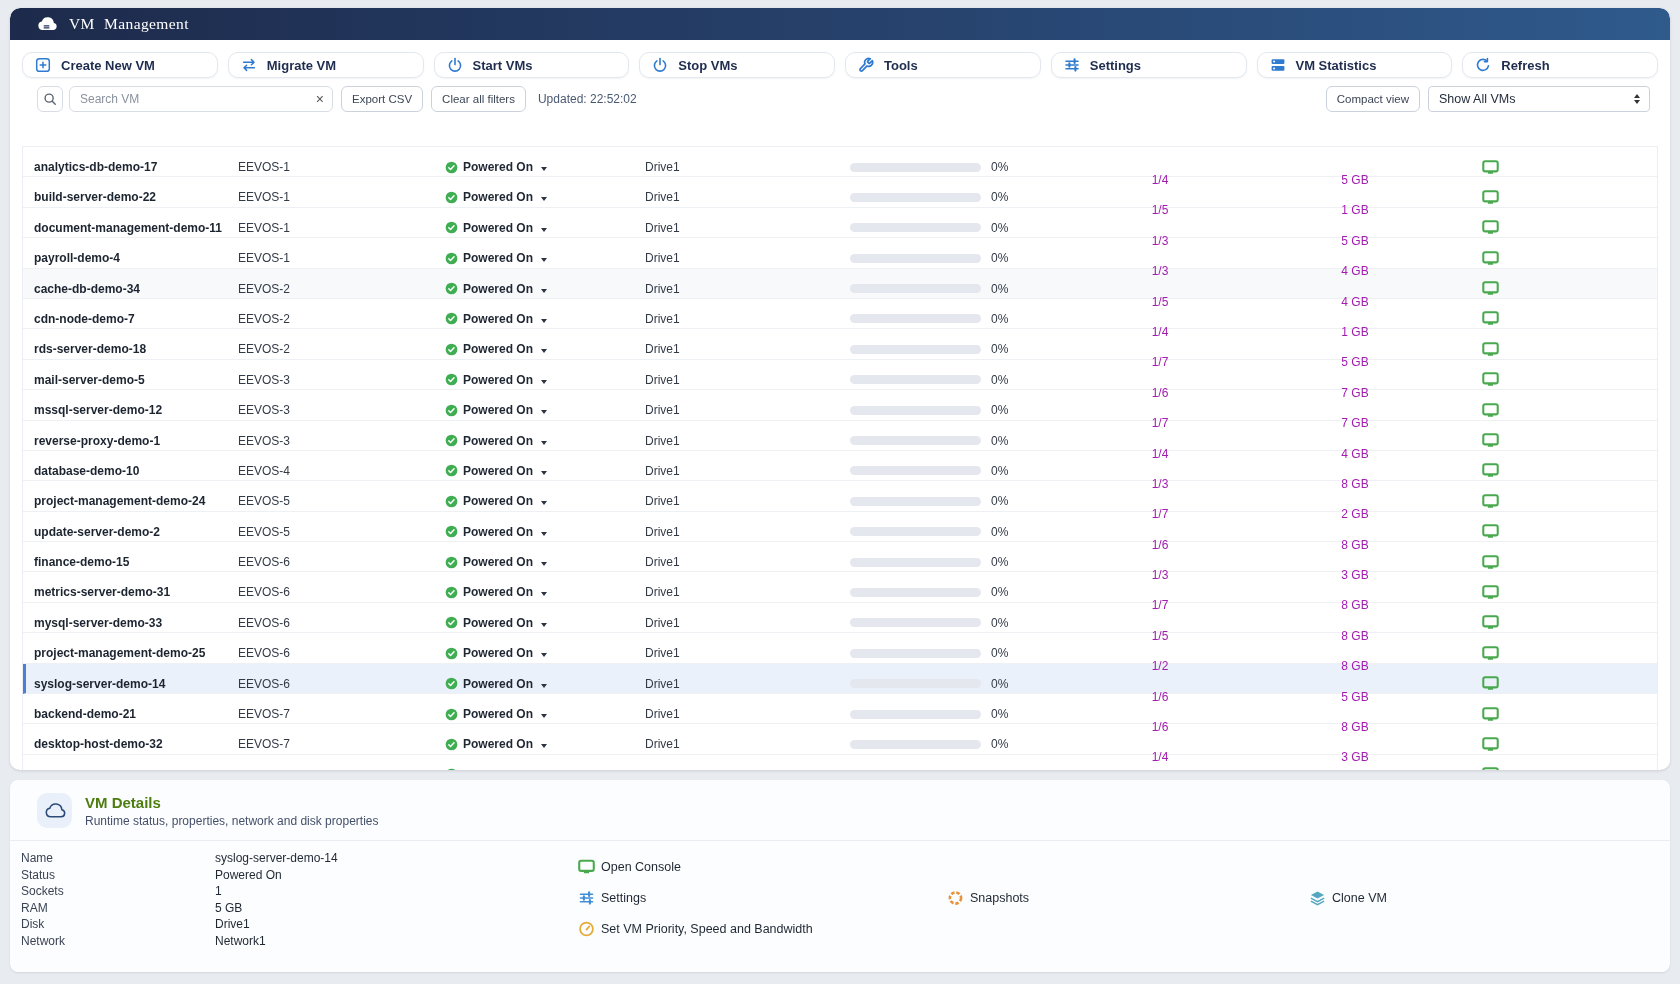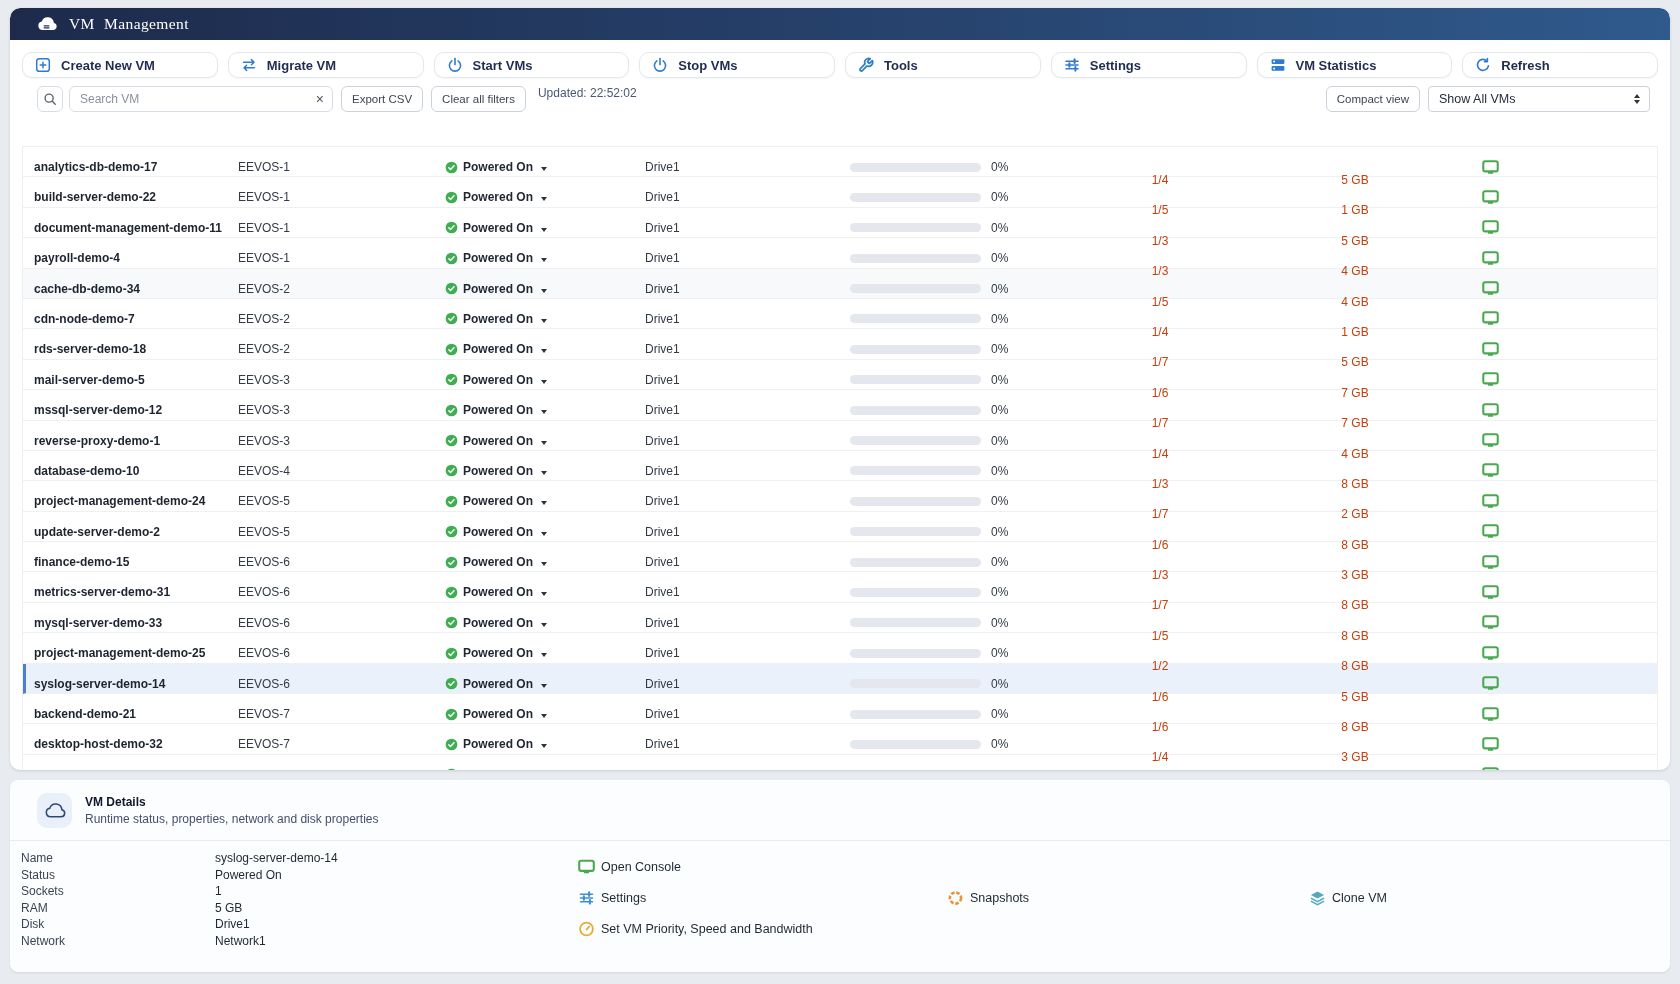--- a/index.html
+++ b/index.html
@@ -32,21 +32,21 @@
   .toolbar { display:flex; gap:10px; margin:12px 12px 0; }
   .tb-btn {
     flex:1; height:26px; display:flex; align-items:center; gap:10px; padding:0 12px;
     background:#fff; border:1px solid #e3e7ee; border-radius:10px;
     box-shadow:0 1px 2px rgba(40,60,90,.06);
     font-size:13px; font-weight:bold; color:#1e2c4e; cursor:pointer; white-space:nowrap;
   }
   .tb-btn .ic { width:16px; height:16px; color:#2e7bd0; flex:0 0 auto; display:flex; }
 
   
-  .filterbar { display:flex; gap:8px; margin:8px 20px 0 27px; height:26px; }
+  .filterbar { display:flex; align-items:center; gap:8px; margin:8px 20px 0 27px; height:26px; }
   .search-btn {
     width:26px; height:26px; flex:0 0 auto; border:1px solid #d8dde5; border-radius:6px;
     display:flex; align-items:center; justify-content:center; color:#5a6472; background:#fff; cursor:pointer;
   }
   .search-btn .ic { width:14px; height:14px; display:flex; }
   .search-wrap { position:relative; width:264px; height:26px; margin-left:-2px; flex:0 0 auto; }
   .search-wrap input {
     width:100%; height:100%; border:1px solid #d8dde5; border-radius:6px;
     padding:0 26px 0 10px; font-size:12px; color:#333; outline:none; font-family:inherit; background:#fff;
   }
@@ -79,36 +79,36 @@
   .vm-row.selected { background:#eaf1fb; border-left:3px solid #4a7fd4; padding-left:8px; }
   .c-name { font-weight:bold; font-size:12px; color:#1c2430; white-space:nowrap; overflow:hidden; text-overflow:ellipsis; padding-right:8px; }
   .c-host,.c-disk { font-size:12px; color:#323a46; }
   .c-status { display:flex; align-items:center; gap:5px; font-size:12px; font-weight:bold; color:#1f2733; }
   .c-status .chk { width:13px; height:13px; display:flex; }
   .caret { width:0; height:0; border-left:3.5px solid transparent; border-right:3.5px solid transparent; border-top:4.5px solid #2a3340; margin:4px 0 0 3px; }
   .c-cpu { display:flex; align-items:center; gap:10px; }
   .cpu-bar { width:131px; height:9px; border-radius:5px; background:#e4e7ed; overflow:hidden; }
   .cpu-fill { height:100%; background:#4a7fd4; border-radius:5px; }
   .c-pct { font-size:12px; color:#323a46; }
-  .c-ratio,.c-ram { font-size:12px; color:#c2410c; text-align:center;margin-top:26px; }
+  .c-ratio,.c-ram { font-size:12px; color:#a21caf; text-align:center;margin-top:26px; }
   .c-icon { display:flex; align-items:center; padding-left:2px; }
   .c-icon .ic { width:17px; height:15px; color:#49a94f; display:flex; cursor:pointer; }
 
   
   .details-card {
     margin:10px 10px 0; height:192px; background:#fcfdfe; border-radius:8px;
     box-shadow:0 1px 2px rgba(30,40,60,.10); position:relative;
   }
   .d-head { display:flex; align-items:center; gap:13px; padding:13px 0 12px 27px; border-bottom:1px solid #e9edf2; }
   .d-ico {
     width:35px; height:35px; border-radius:10px; background:#e9f0fa; color:#2c4a78;
     display:flex; align-items:center; justify-content:center; flex:0 0 auto;
   }
   .d-ico .ic { width:22px; height:16px; display:flex; }
-  .d-title { font-size:12px; font-weight:bold; color:#0f172a; }
+  .d-title { font-size:15px; font-weight:bold; color:#4d7c0f; }
   .d-sub { font-size:12px; color:#44506a; margin-top:3px; }
   .d-body { position:relative; padding:9px 0 0 11px; }
   .f-row { display:flex; line-height:16.6px; font-size:12px; }
   .f-label { width:194px; color:#3b4454; }
   .f-value { color:#1f2733; }
   .actions { position:absolute; left:568px; top:10px;text-align:center; }
   .a-row { display:grid; grid-template-columns:369px 362px auto; height:31px; align-items:center; }
   .a-item { display:flex; align-items:center; gap:6px; font-size:12.5px; color:#1f2733; cursor:pointer; width:max-content; }
   .a-item .ic { width:17px; height:16px; display:flex; flex:0 0 auto; }
   .col-monitor { color:#49a94f; }

